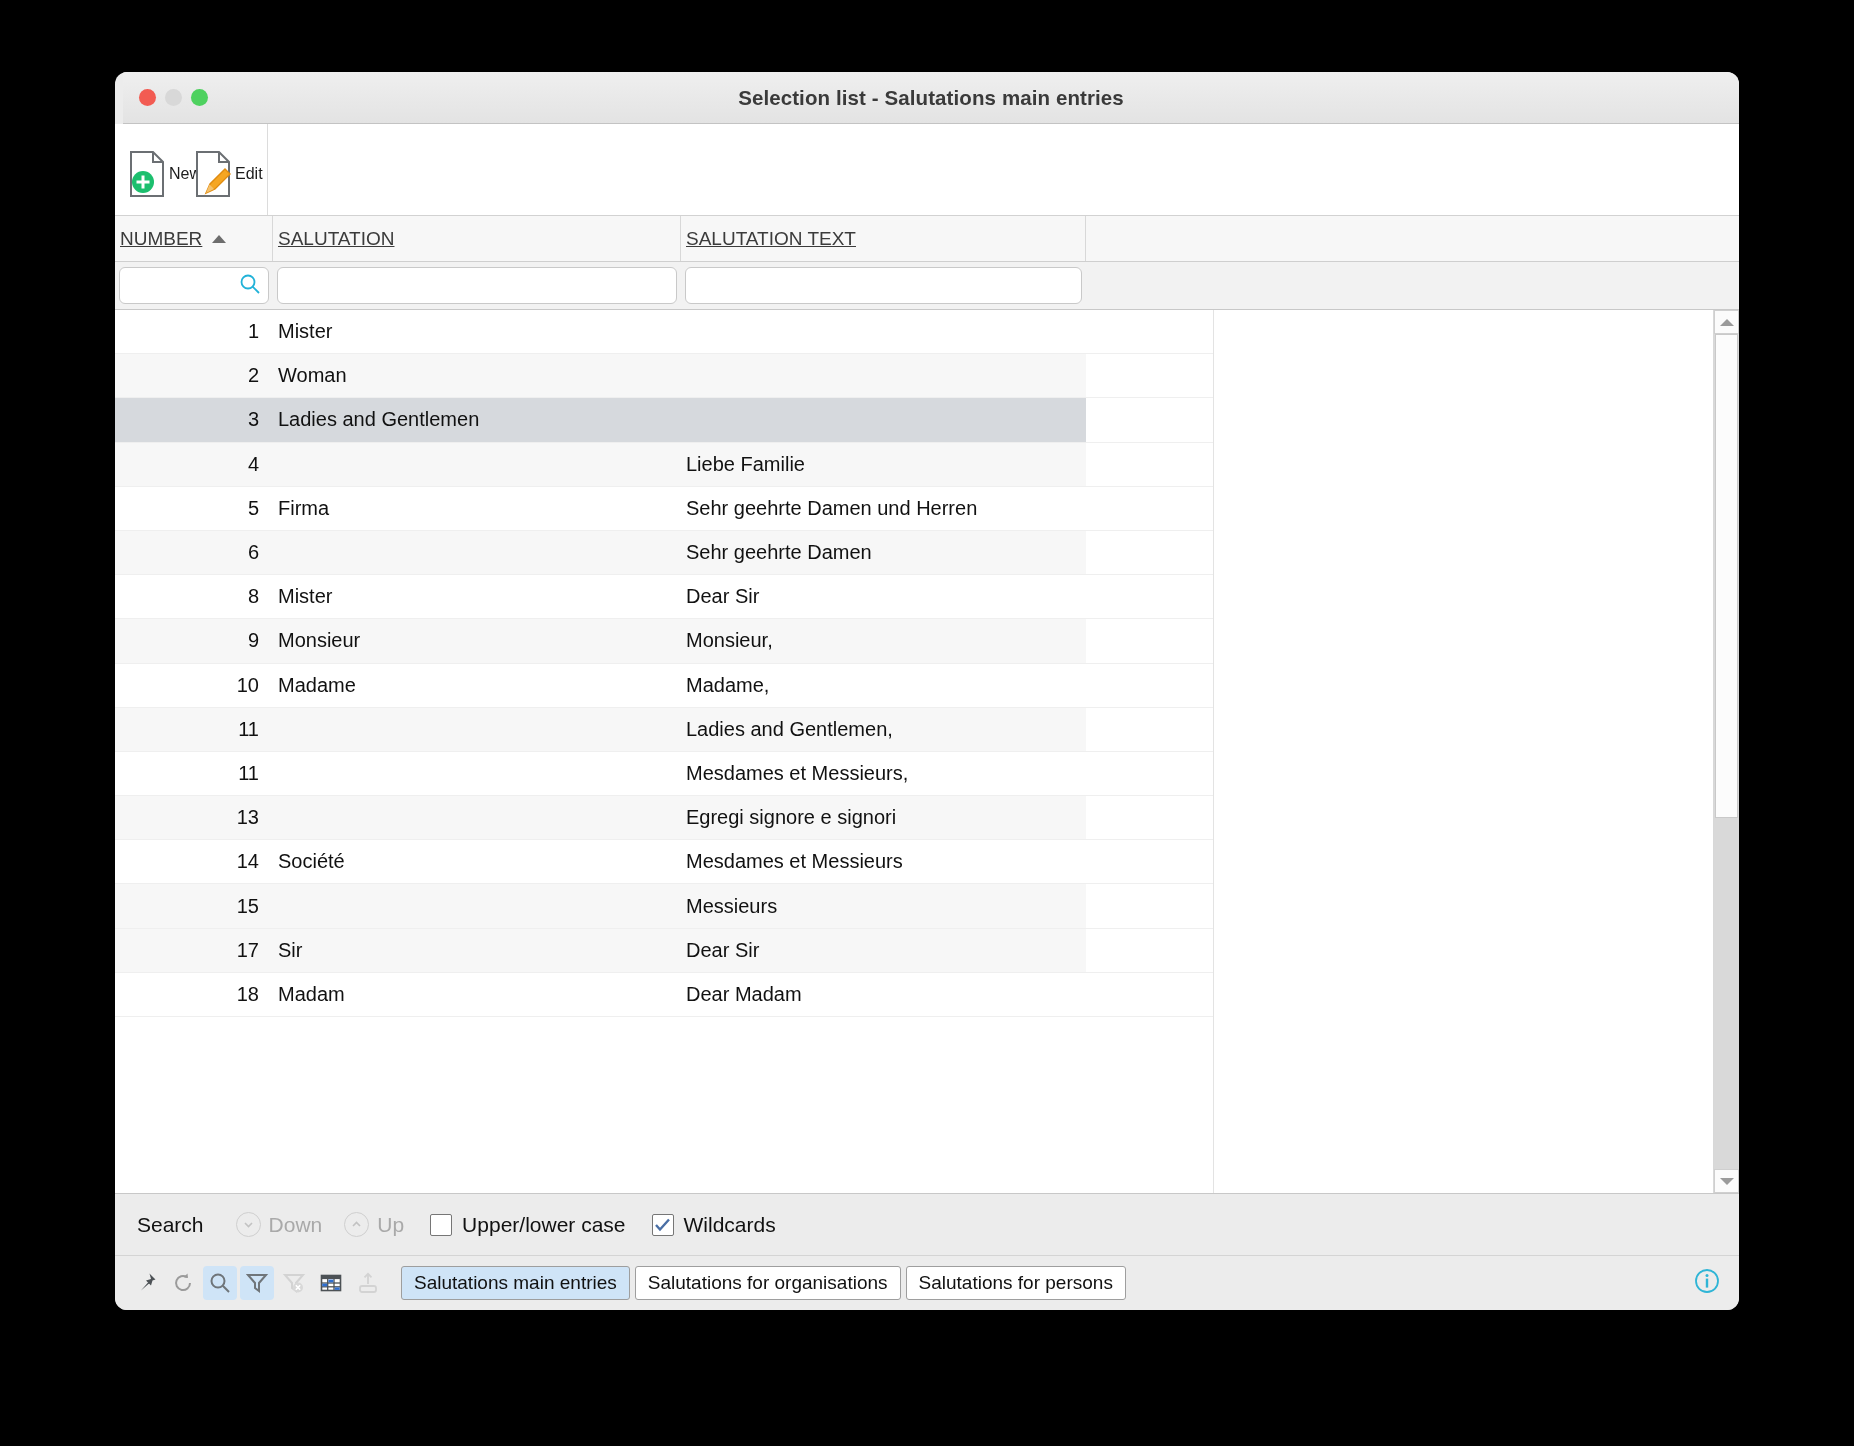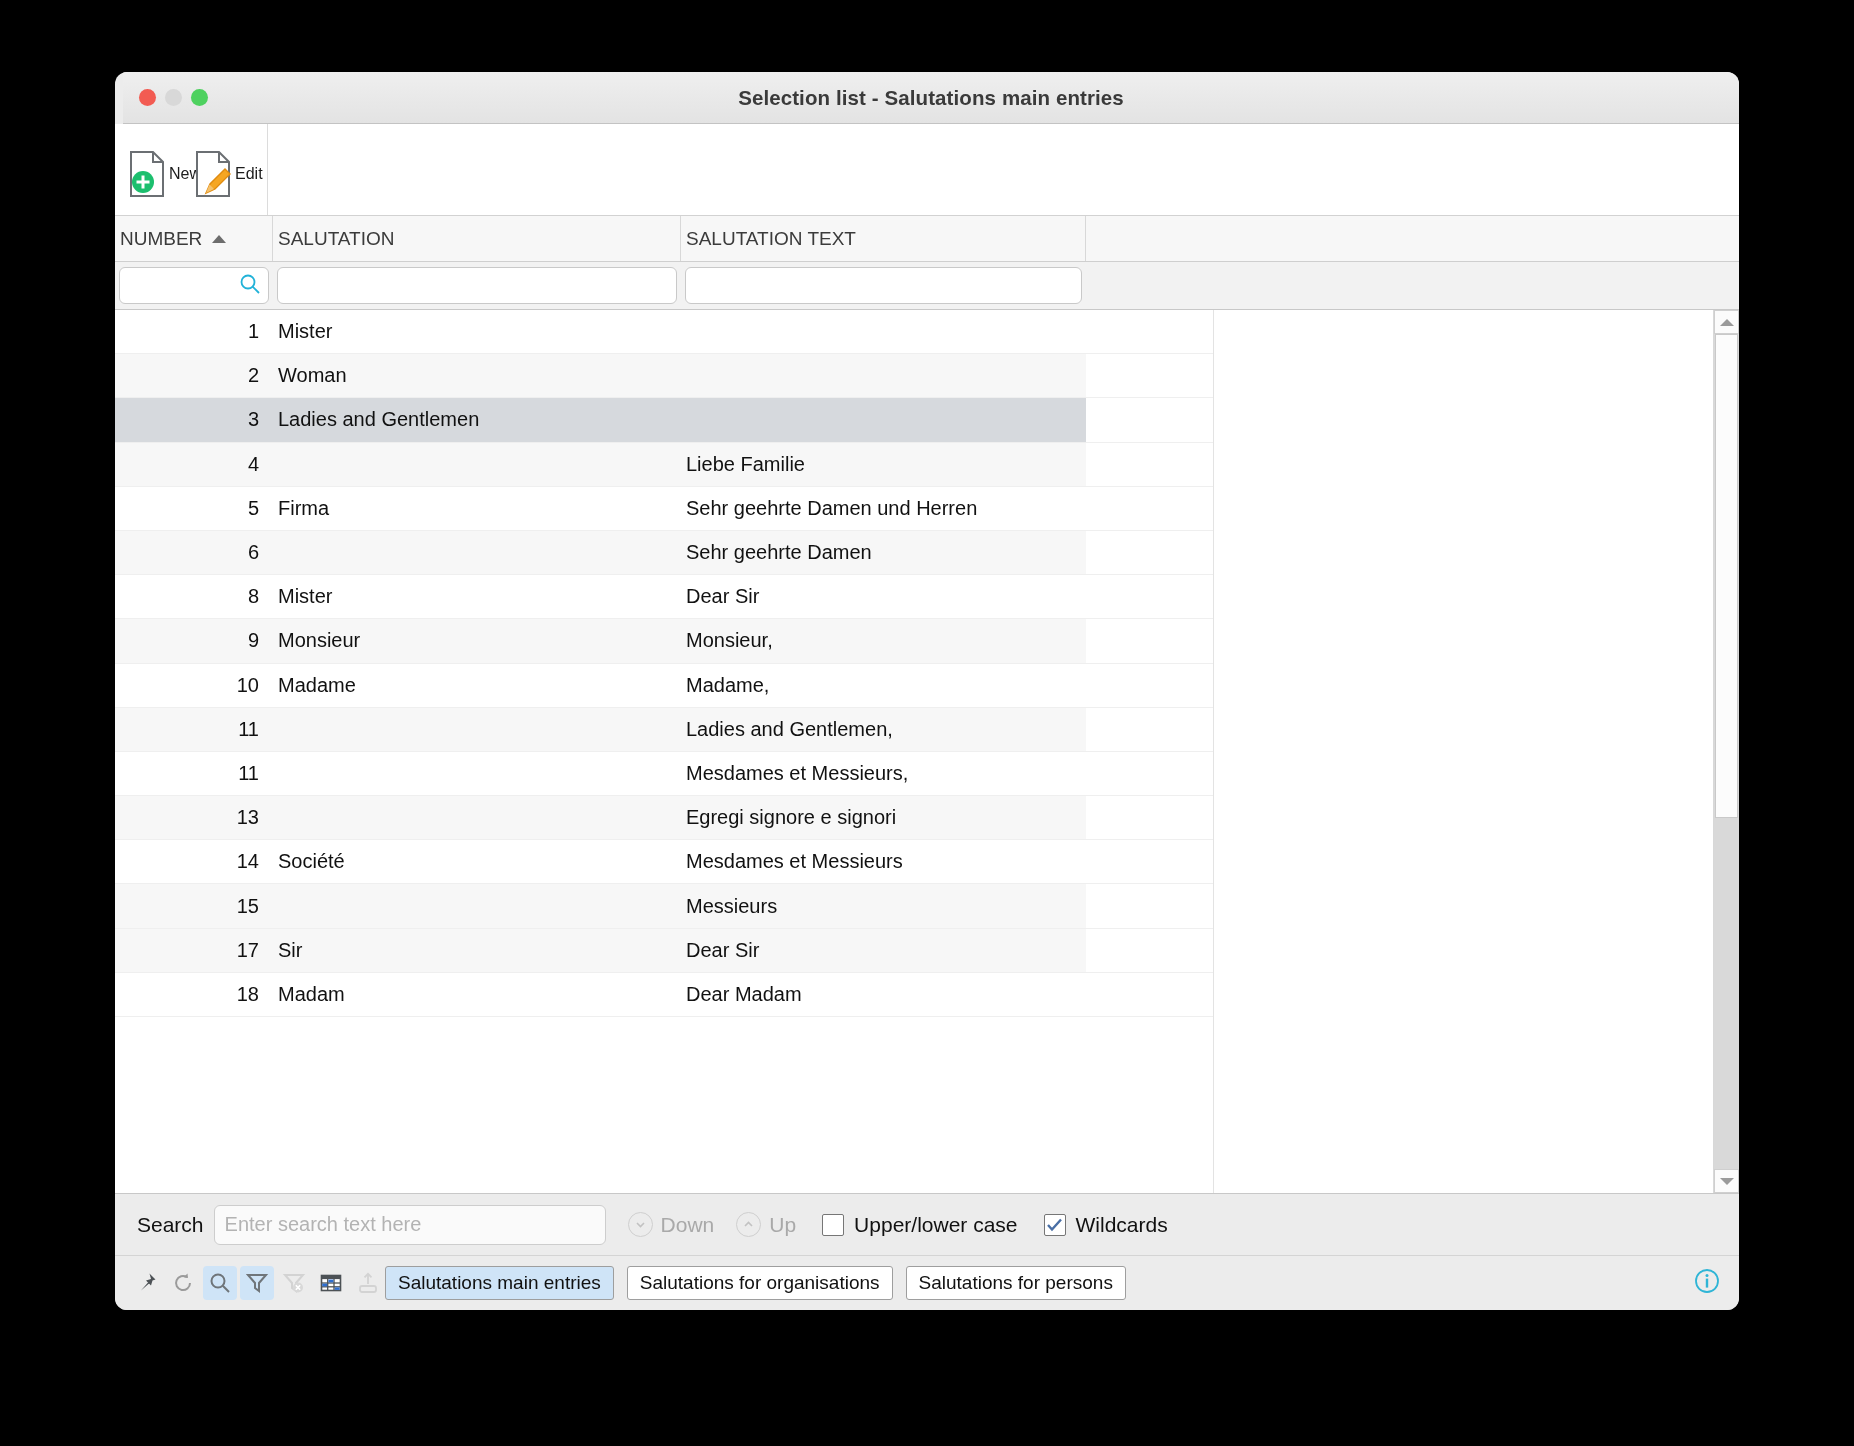--- a/index.html
+++ b/index.html
@@ -76,20 +76,21 @@
     border-bottom: 1px solid #cfcfcf;
     height: 46px;
     flex: 0 0 auto;
   }
   .colcell {
     display: flex; align-items: center;
     font-size: 19px; color: #3b3b3b;
     padding-left: 5px;
     border-right: 1px solid #d8d8d8;
     background: #f7f7f7;
+    text-decoration: underline;
   }
   .col-num  { width: 158px; }
   .col-sal  { width: 408px; }
   .col-text { width: 405px; }
   .col-pad  { flex: 1; border-right: none; }
   .sortarrow {
     margin-left: 10px;
     width: 0; height: 0;
     border-left: 7px solid transparent;
     border-right: 7px solid transparent;
@@ -246,21 +247,21 @@
     flex: 0 0 auto;
     position: relative;
   }
   #iconstrip { display: flex; align-items: center; gap: 3px; }
   .sicon {
     width: 34px; height: 34px;
     display:flex;align-items:center;justify-content:center;
     border-radius: 4px;
   }
   .sicon.active { background: #cfe4f7; }
-  #tabs { display: flex; align-items: center; gap: 13px; margin-left: 0; }
+  #tabs { display: flex; align-items: center; gap: 5px; margin-left: 16px; }
   .tab {
     font-size: 19px; color: #111;
     border: 1px solid #9e9e9e;
     background: #ffffff;
     padding: 6px 12px 7px 12px;
     border-radius: 3px;
     line-height: 1;
   }
   .tab.active { background: #cfe4f7; }
   #info-icon { position: absolute; right: 18px; top: 50%; transform: translateY(-50%); }
@@ -449,21 +450,20 @@
         <div class="sbthumb"></div>
       </div>
       <div class="sbarrow">
           <span class="tri-dn"></span>
         </div>
     </div>
   </div>
 
   <div id="searchbar">
     <span id="search-label">Search</span>
-    <input id="search-input" type="text" placeholder="Enter search text here" style="">
     <div class="navbtn">
       <span class="circ">
         <svg width="13" height="13" viewBox="0 0 13 13">
             <path d="M3 5 L6.5 8.5 L10 5" fill="none" stroke="#c2c2c2" stroke-width="1.6"></path>
           </svg>
       </span>
       <span>Down</span>
     </div>
     <div class="navbtn">
       <span class="circ">

